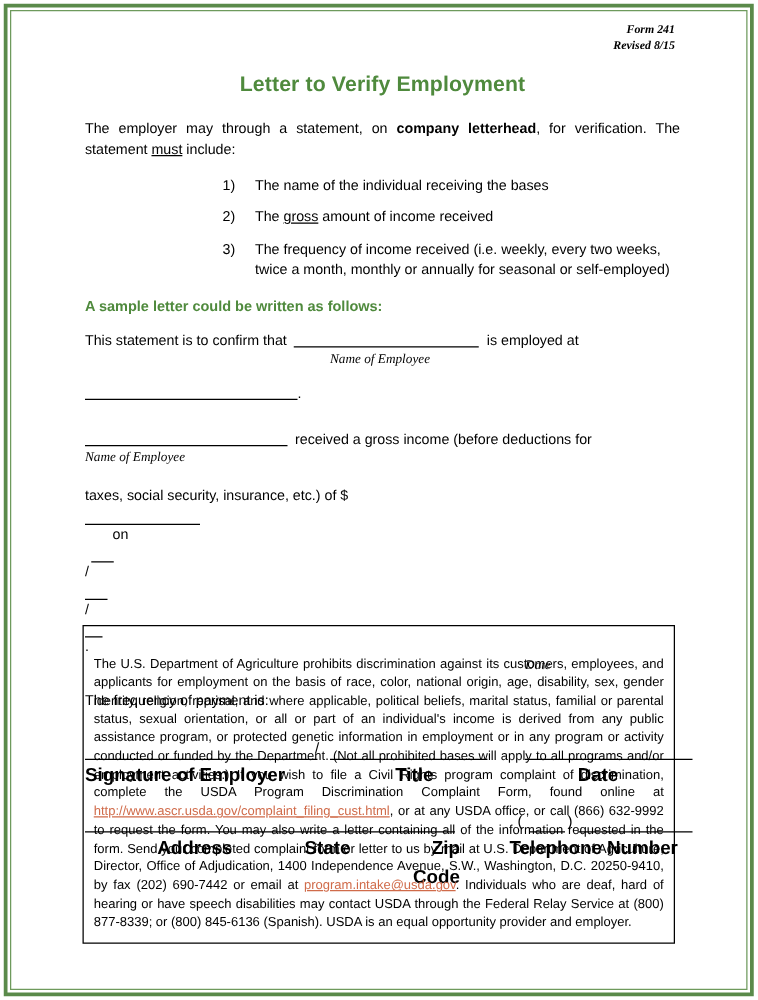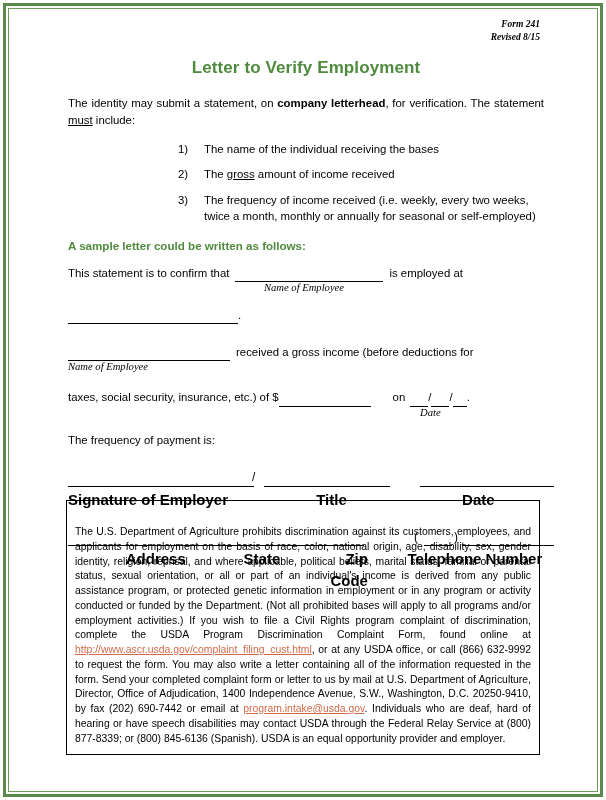--- a/index.html
+++ b/index.html
@@ -98,21 +98,21 @@
     font-weight: bold;
     font-size: 11.6px;
     margin-top: 14px;
   }
   .letter {
     font-size: 11.4px;
     line-height: 1.5;
   }
   .line-row {
     display: flex;
-    align-items: flex-end;
+    align-items: flex-start;
     margin-top: 13px;
   }
   .blank {
     display: inline-block;
     border-bottom: 1px solid #000;
     height: 12px;
   }
   .caption {
     font-family: "Liberation Serif", serif;
     font-style: italic;
@@ -191,21 +191,21 @@
 
   <div class="content">
 
     <div class="form-meta">
       <div>Form 241</div>
       <div>Revised 8/15</div>
     </div>
 
     <h1 class="doc-title">Letter to Verify Employment</h1>
 
-    <p class="intro"><span>The identity may submit a statement, on </span><b>company letterhead</b><span>, for verification.  The statement </span><span class="u">must</span><span> include:</span></p>
+    <p class="intro"><span>The employer may through a statement, on </span><b>company letterhead</b><span>, for verification.  The statement </span><span class="u">must</span><span> include:</span></p>
 
     <div class="req-list">
       <div class="req-item">
         <span class="req-num">1)</span>
         <span class="req-text">The name of the individual receiving the bases</span>
       </div>
       <div class="req-item">
         <span class="req-num">2)</span>
         <span class="req-text"><span>The </span><span class="u">gross</span><span> amount of income received</span></span>
       </div>
@@ -235,21 +235,21 @@
       </div>
 
       <div class="line-row" style="margin-top:20px;">
         <span class="blank" style="width:162px; margin-right:6px;"></span>
         <span>received a gross income (before deductions for</span>
       </div>
       <div class="cap-row">
         <span class="caption">Name of Employee</span>
       </div>
 
-      <div class="line-row" style="margin-top:17px;">
+      <div class="line-row" style="margin-top:17px;flex-direction:column;">
         <span>taxes, social security, insurance, etc.) of $</span>
         <span class="blank" style="width:92px;"></span>
         <span style="margin-left:22px;">on</span>
         <span class="blank" style="width:18px; margin-left:5px;"></span>
         <span>/</span>
         <span class="blank" style="width:18px;"></span>
         <span>/</span>
         <span class="blank" style="width:14px;"></span>
         <span>.</span>
       </div>

